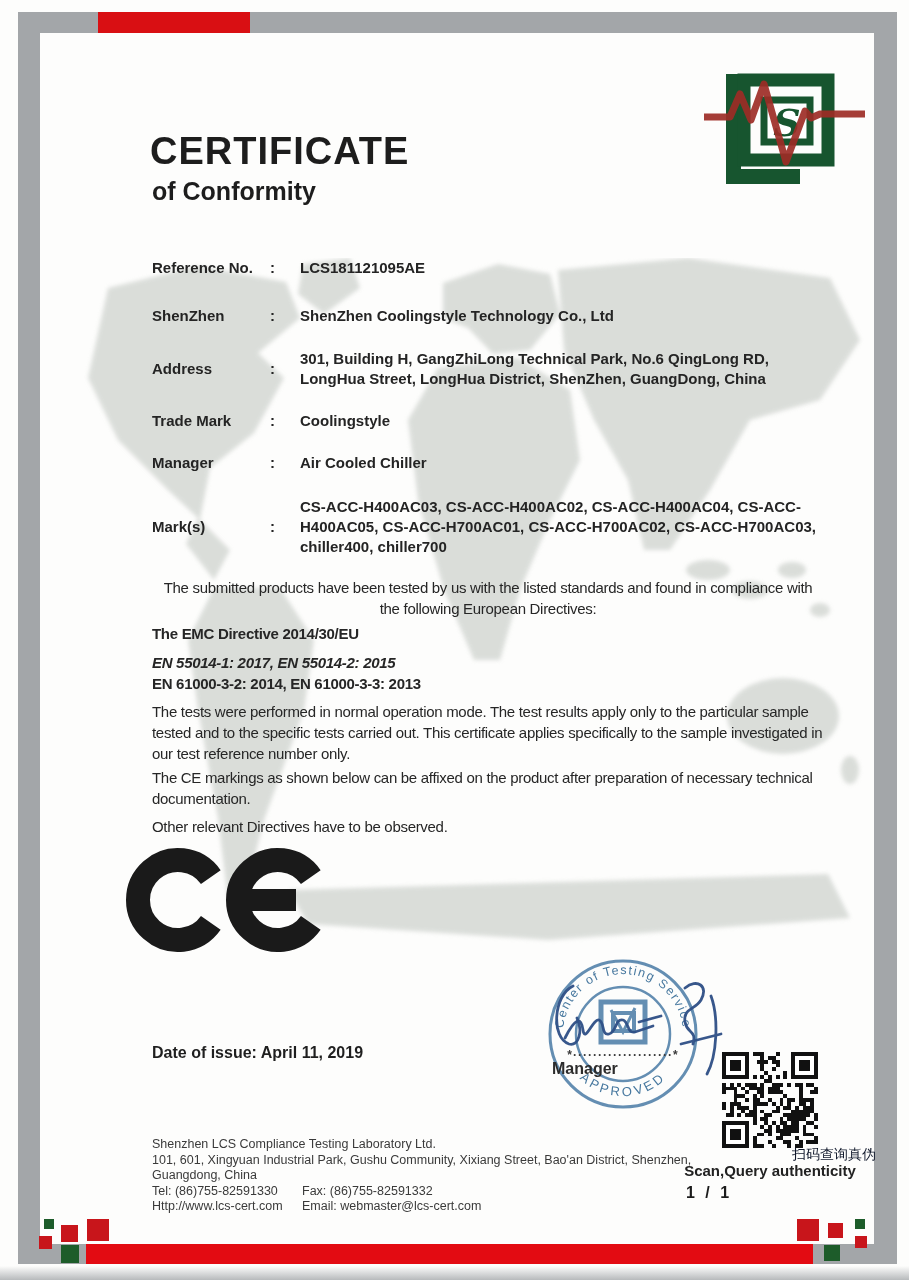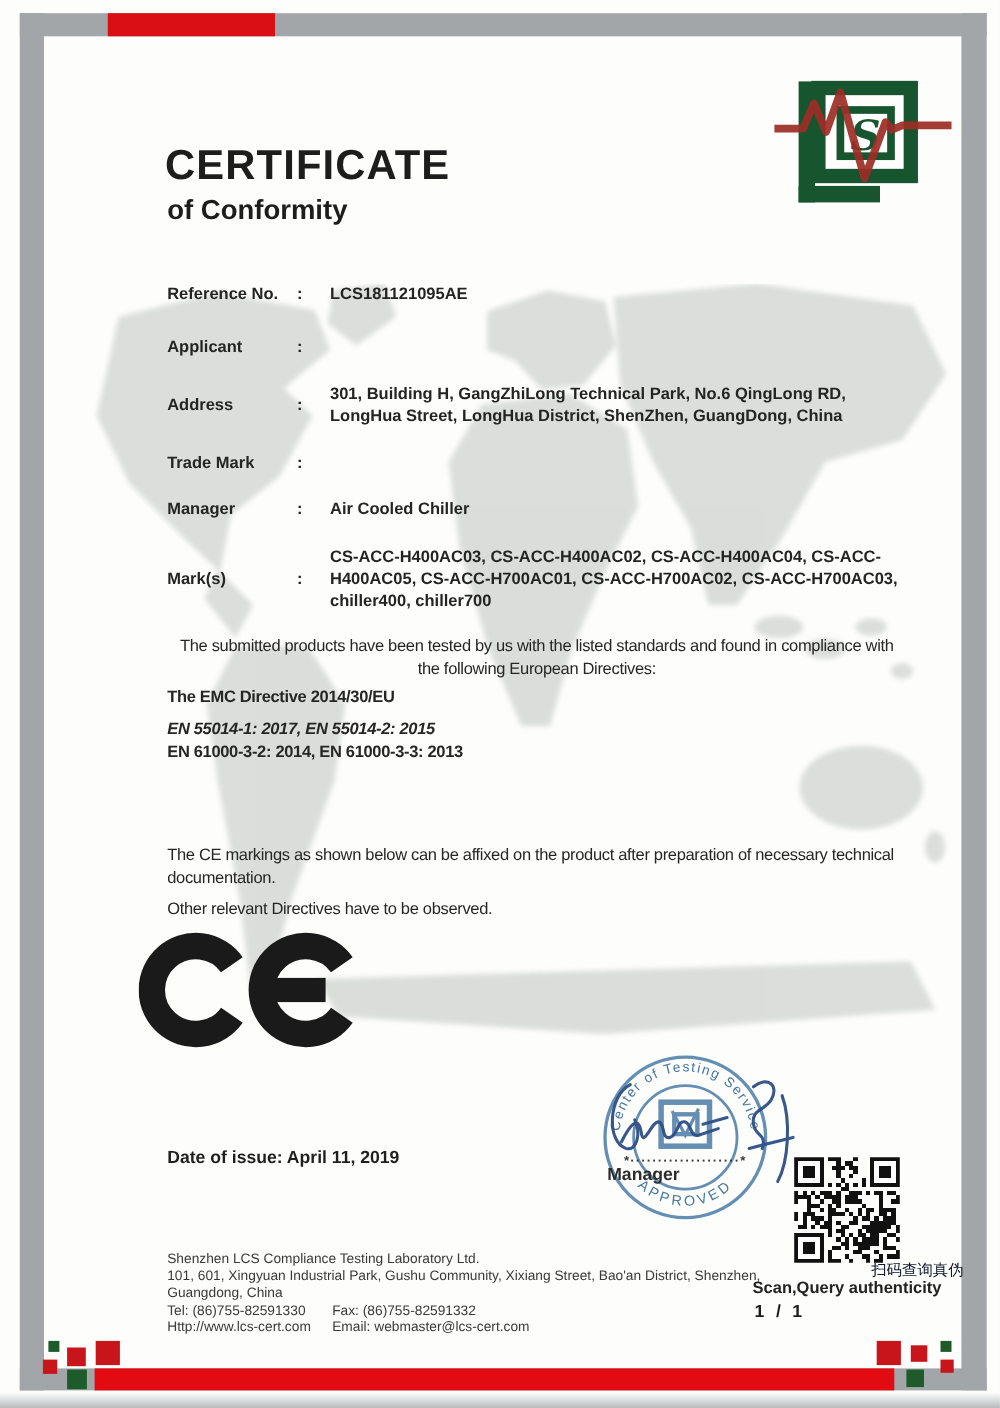--- a/index.html
+++ b/index.html
@@ -107,47 +107,50 @@
 
   <div class="abs title">CERTIFICATE</div>
   <div class="abs subtitle">of Conformity</div>
 
   <div class="abs field-row" style="top:258px;">
     <span class="flabel">Reference No.</span>
     <span class="fcolon">:</span>
     <span class="fvalue">LCS181121095AE</span>
   </div>
   <div class="abs field-row" style="top:306px;">
-    <span class="flabel">Applicant</span>
-    <span class="fcolon">:</span>
+    <span class="flabel">ShenZhen</span>
+    <span class="fcolon">:</span>
+    <span class="fvalue">ShenZhen Coolingstyle Technology Co., Ltd</span>
   </div>
   <div class="abs field-row" style="top:349px;">
     <span class="flabel">Address</span>
     <span class="fcolon">:</span>
     <span class="fvalue">301, Building H, GangZhiLong Technical Park, No.6 QingLong RD, LongHua Street, LongHua District, ShenZhen, GuangDong, China</span>
   </div>
   <div class="abs field-row" style="top:411px;">
     <span class="flabel">Trade Mark</span>
     <span class="fcolon">:</span>
+    <span class="fvalue">Coolingstyle</span>
   </div>
   <div class="abs field-row" style="top:453px;">
     <span class="flabel">Manager</span>
     <span class="fcolon">:</span>
     <span class="fvalue">Air Cooled Chiller</span>
   </div>
   <div class="abs field-row" style="top:497px;">
     <span class="flabel">Mark(s)</span>
     <span class="fcolon">:</span>
     <span class="fvalue">CS-ACC-H400AC03, CS-ACC-H400AC02, CS-ACC-H400AC04, CS-ACC-H400AC05, CS-ACC-H700AC01, CS-ACC-H700AC02, CS-ACC-H700AC03, chiller400, chiller700</span>
   </div>
 
   <p class="abs para" style="top:577px;text-align:center;">The submitted products have been tested by us with the listed standards and found in compliance with the following European Directives:</p>
   <p class="abs para bold" style="top:623px;">The EMC Directive 2014/30/EU</p>
   <p class="abs para bold" style="top:652px;font-style:italic;">EN 55014-1: 2017, EN 55014-2: 2015</p>
   <p class="abs para bold" style="top:673px;">EN 61000-3-2: 2014, EN 61000-3-3: 2013</p>
+  <p class="abs para" style="top:701px;">The tests were performed in normal operation mode. The test results apply only to the particular sample tested and to the specific tests carried out. This certificate applies specifically to the sample investigated in our test reference number only.</p>
   <p class="abs para" style="top:767px;">The CE markings as shown below can be affixed on the product after preparation of necessary technical documentation.</p>
   <p class="abs para" style="top:816px;">Other relevant Directives have to be observed.</p>
 
   <svg class="abs" style="left:126px;top:845px;" width="210" height="110" viewBox="0 0 210 110">
     <path d="M 84.8 32.1 A 40 40 0 1 0 84.8 77.9" fill="none" stroke="#1a1a1a" stroke-width="24"></path>
     <path d="M 184.8 32.1 A 40 40 0 1 0 184.8 77.9" fill="none" stroke="#1a1a1a" stroke-width="24"></path>
     <rect x="118" y="44" width="52" height="22" fill="#1a1a1a"></rect>
   </svg>
 
   <div class="abs issue">Date of issue: April 11, 2019</div>

